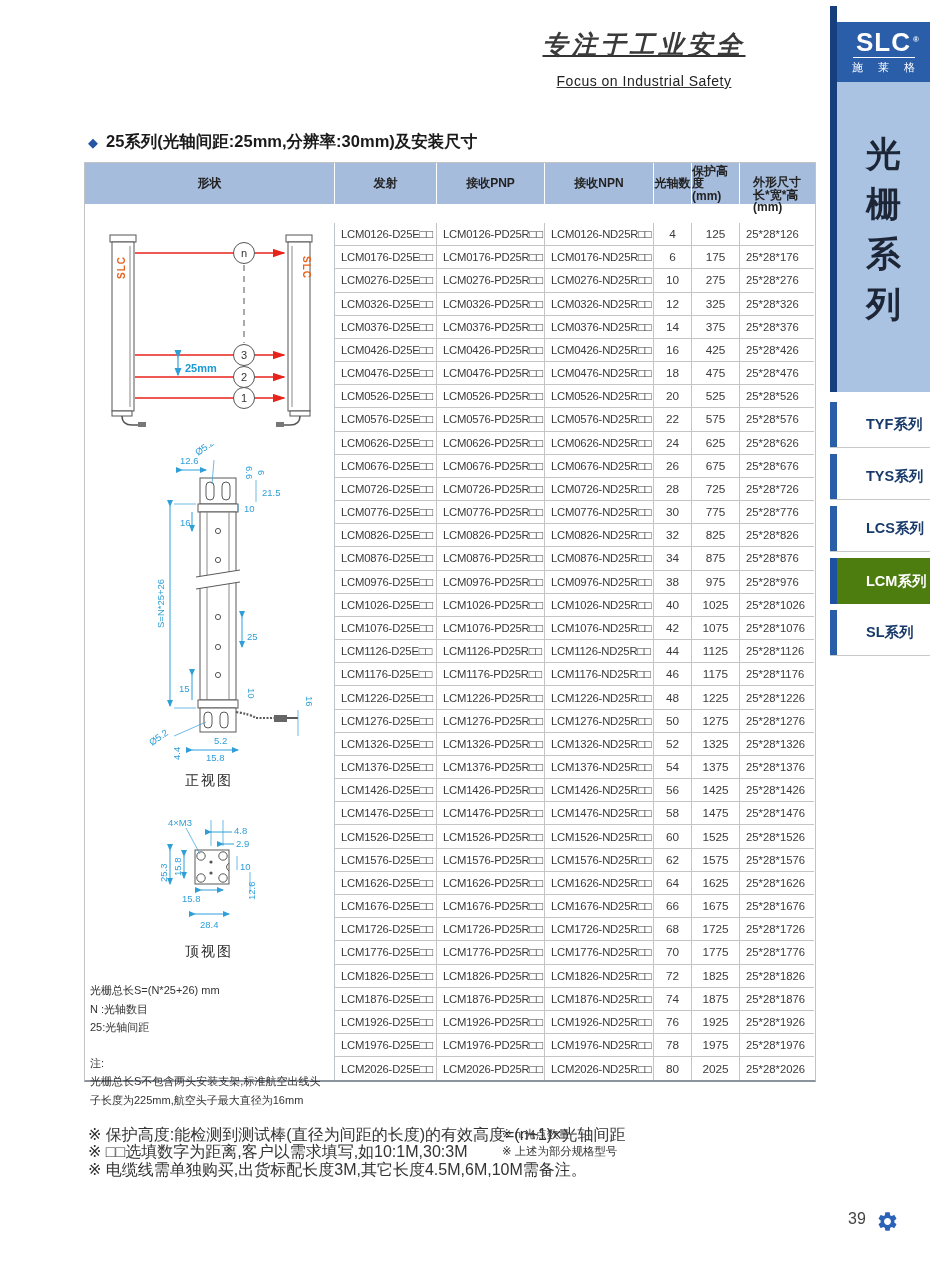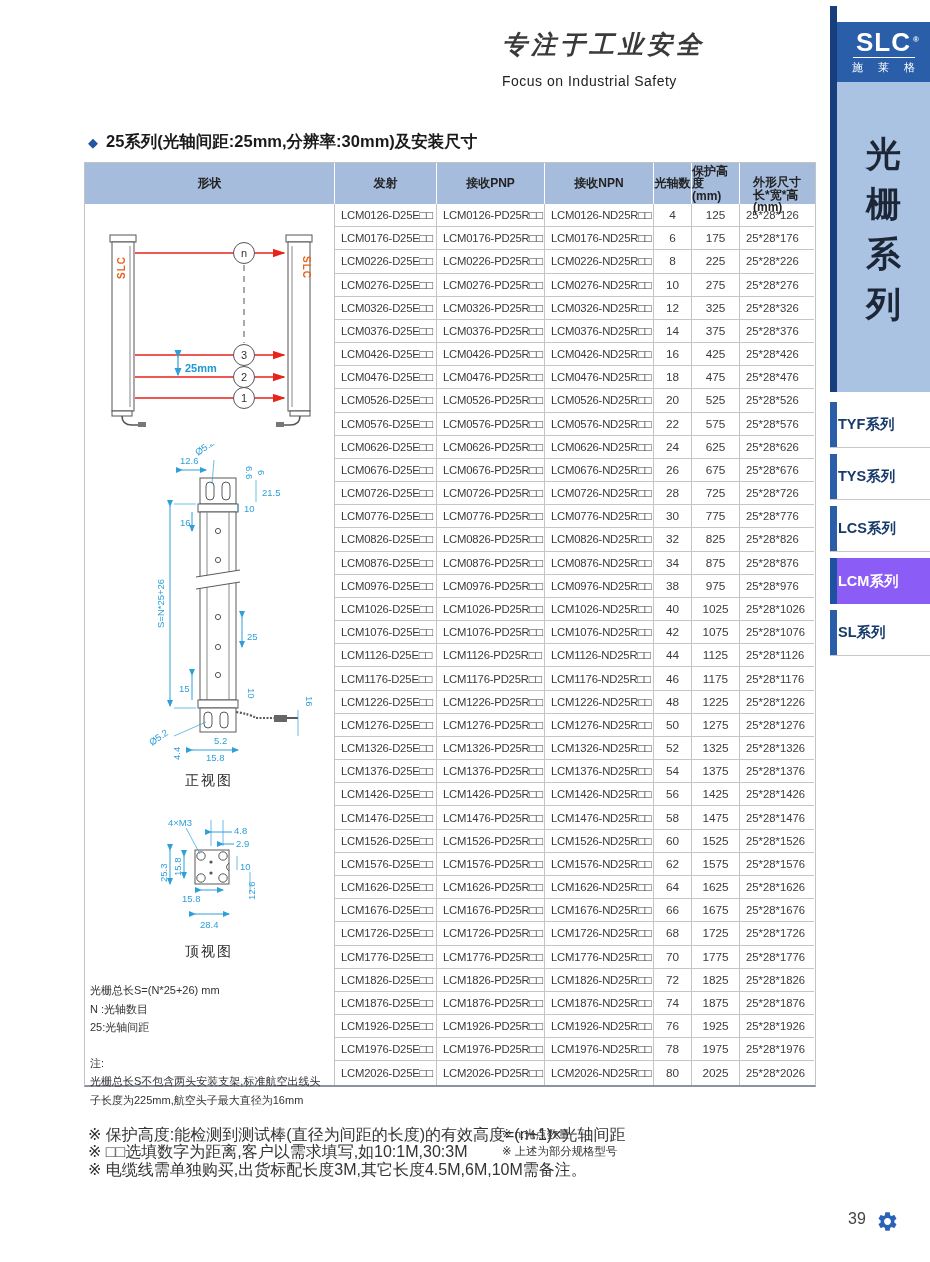--- a/index.html
+++ b/index.html
@@ -1,53 +1,53 @@
 <!DOCTYPE html>
 <html><head>
 <meta charset="utf-8">
 <style>
   html,body{margin:0;padding:0;background:#fff;}
   .page{position:relative;width:930px;height:1262px;background:#fff;overflow:hidden;
         font-family:"Liberation Sans","DejaVu Sans",sans-serif;color:#333;}
   
-  .brand{position:absolute;right:128px;top:28px;width:300px;text-align:left;}
+  .brand{position:absolute;right:136px;top:28px;width:300px;text-align:center;text-decoration:underline;}
   .calli{font-family:"DejaVu Serif",serif;font-style:italic;font-weight:700;font-size:25px;
          letter-spacing:4px;color:#3a3a3a;}
   .slogan{font-size:14px;color:#222;margin-top:12px;letter-spacing:0.5px;}
   
   .side-strip{position:absolute;left:830px;top:6px;width:7px;height:386px;background:#173f7e;}
   .logo-block{position:absolute;left:837px;top:22px;width:93px;height:60px;background:#2a5ea9;
               display:flex;flex-direction:column;align-items:center;justify-content:center;}
   .logo-text{color:#fff;font-weight:bold;font-size:26px;line-height:24px;letter-spacing:1px;position:relative;}
   .logo-text .reg{font-size:8px;position:absolute;top:-2px;right:-9px;}
   .logo-line{width:62px;height:1px;background:#fff;margin:3px 0 2px;}
   .logo-sub{color:#fff;font-size:11px;letter-spacing:6px;margin-left:6px;white-space:nowrap;}
   .series-panel{position:absolute;left:837px;top:82px;width:93px;height:310px;background:#aac3e3;
                 display:flex;flex-direction:column;align-items:center;padding-top:54px;box-sizing:border-box;gap:15px;}
   .series-panel span{font-size:35px;font-weight:700;color:#1c2636;line-height:35px;}
   .tab{position:absolute;left:830px;width:100px;height:46px;background:#fff;box-sizing:border-box;
        border-bottom:1px solid #c9c9c9;display:flex;align-items:center;cursor:pointer;}
   .tab .bar{width:7px;height:100%;background:#2a5ea9;}
-  .tab .lbl{font-size:14.5px;font-weight:700;color:#173a6a;padding-left:1px;}
-  .tab.active{background:#8b5cf6;border-bottom:none;}
+  .tab .lbl{font-size:14.5px;font-weight:700;color:#173a6a;padding-left:29px;}
+  .tab.active{background:#4d7c0f;border-bottom:none;}
   .tab.active .bar{background:#1e51a0;}
   .tab.active .lbl{color:#fff;}
   
   .sec-title{position:absolute;left:88px;top:131px;font-size:16.5px;font-weight:700;color:#1a1a1a;
              display:flex;align-items:center;gap:8px;}
   .diamond{color:#2456a3;font-size:13px;}
   
   .spec-table{position:absolute;left:84px;top:162px;width:732px;background:#fff;
               border:1px solid #c3c3c3;border-bottom:2px solid #8d939c;box-sizing:border-box;}
   .thead{display:flex;height:41px;background:#a6bcdc;}
   .thead .hc{display:flex;align-items:center;justify-content:center;text-align:left;
              font-size:12px;font-weight:700;color:#222;border-right:1.5px solid #fff;
              box-sizing:border-box;white-space:pre-line;line-height:12.5px;}
   .thead .hc:last-child{border-right:none;margin-top:23px;}
-  .tbody{display:flex;}
+  .tbody{display:flex;margin-top:19px;}
   .shape-cell{width:250px;border-right:1px solid #bfc4cb;box-sizing:border-box;}
   .rows{display:flex;flex-direction:column;}
   .trow{display:flex;height:23.18px;}
   .tcell{box-sizing:border-box;border-right:1px solid #c5c5c5;border-bottom:1px solid #c5c5c5;
          display:flex;align-items:center;font-size:11.3px;color:#3b3b3b;white-space:nowrap;overflow:hidden;}
   .trow:last-child .tcell{border-bottom:none;text-align:center;}
   .tcell.num{justify-content:center;font-size:11.8px;}
   .tcell.mod{padding-left:6px;letter-spacing:-0.2px;}
   .tcell.last{border-right:none;padding-left:6px;}
   .w0{width:102px}.w1{width:108px}.w2{width:109px}.w3{width:38px}.w4{width:48px}.w5{width:74px}
@@ -142,28 +142,20 @@
             <div class="tcell num w4">125</div>
             <div class="tcell last w5">25*28*126</div>
           </div>
           <div class="trow">
             <div class="tcell mod w0">LCM0176-D25E□□</div>
             <div class="tcell mod w1">LCM0176-PD25R□□</div>
             <div class="tcell mod w2">LCM0176-ND25R□□</div>
             <div class="tcell num w3">6</div>
             <div class="tcell num w4">175</div>
             <div class="tcell last w5">25*28*176</div>
-          </div>
-          <div class="trow">
-            <div class="tcell mod w0">LCM0226-D25E□□</div>
-            <div class="tcell mod w1">LCM0226-PD25R□□</div>
-            <div class="tcell mod w2">LCM0226-ND25R□□</div>
-            <div class="tcell num w3">8</div>
-            <div class="tcell num w4">225</div>
-            <div class="tcell last w5">25*28*226</div>
           </div>
           <div class="trow">
             <div class="tcell mod w0">LCM0276-D25E□□</div>
             <div class="tcell mod w1">LCM0276-PD25R□□</div>
             <div class="tcell mod w2">LCM0276-ND25R□□</div>
             <div class="tcell num w3">10</div>
             <div class="tcell num w4">275</div>
             <div class="tcell last w5">25*28*276</div>
           </div>
           <div class="trow">

